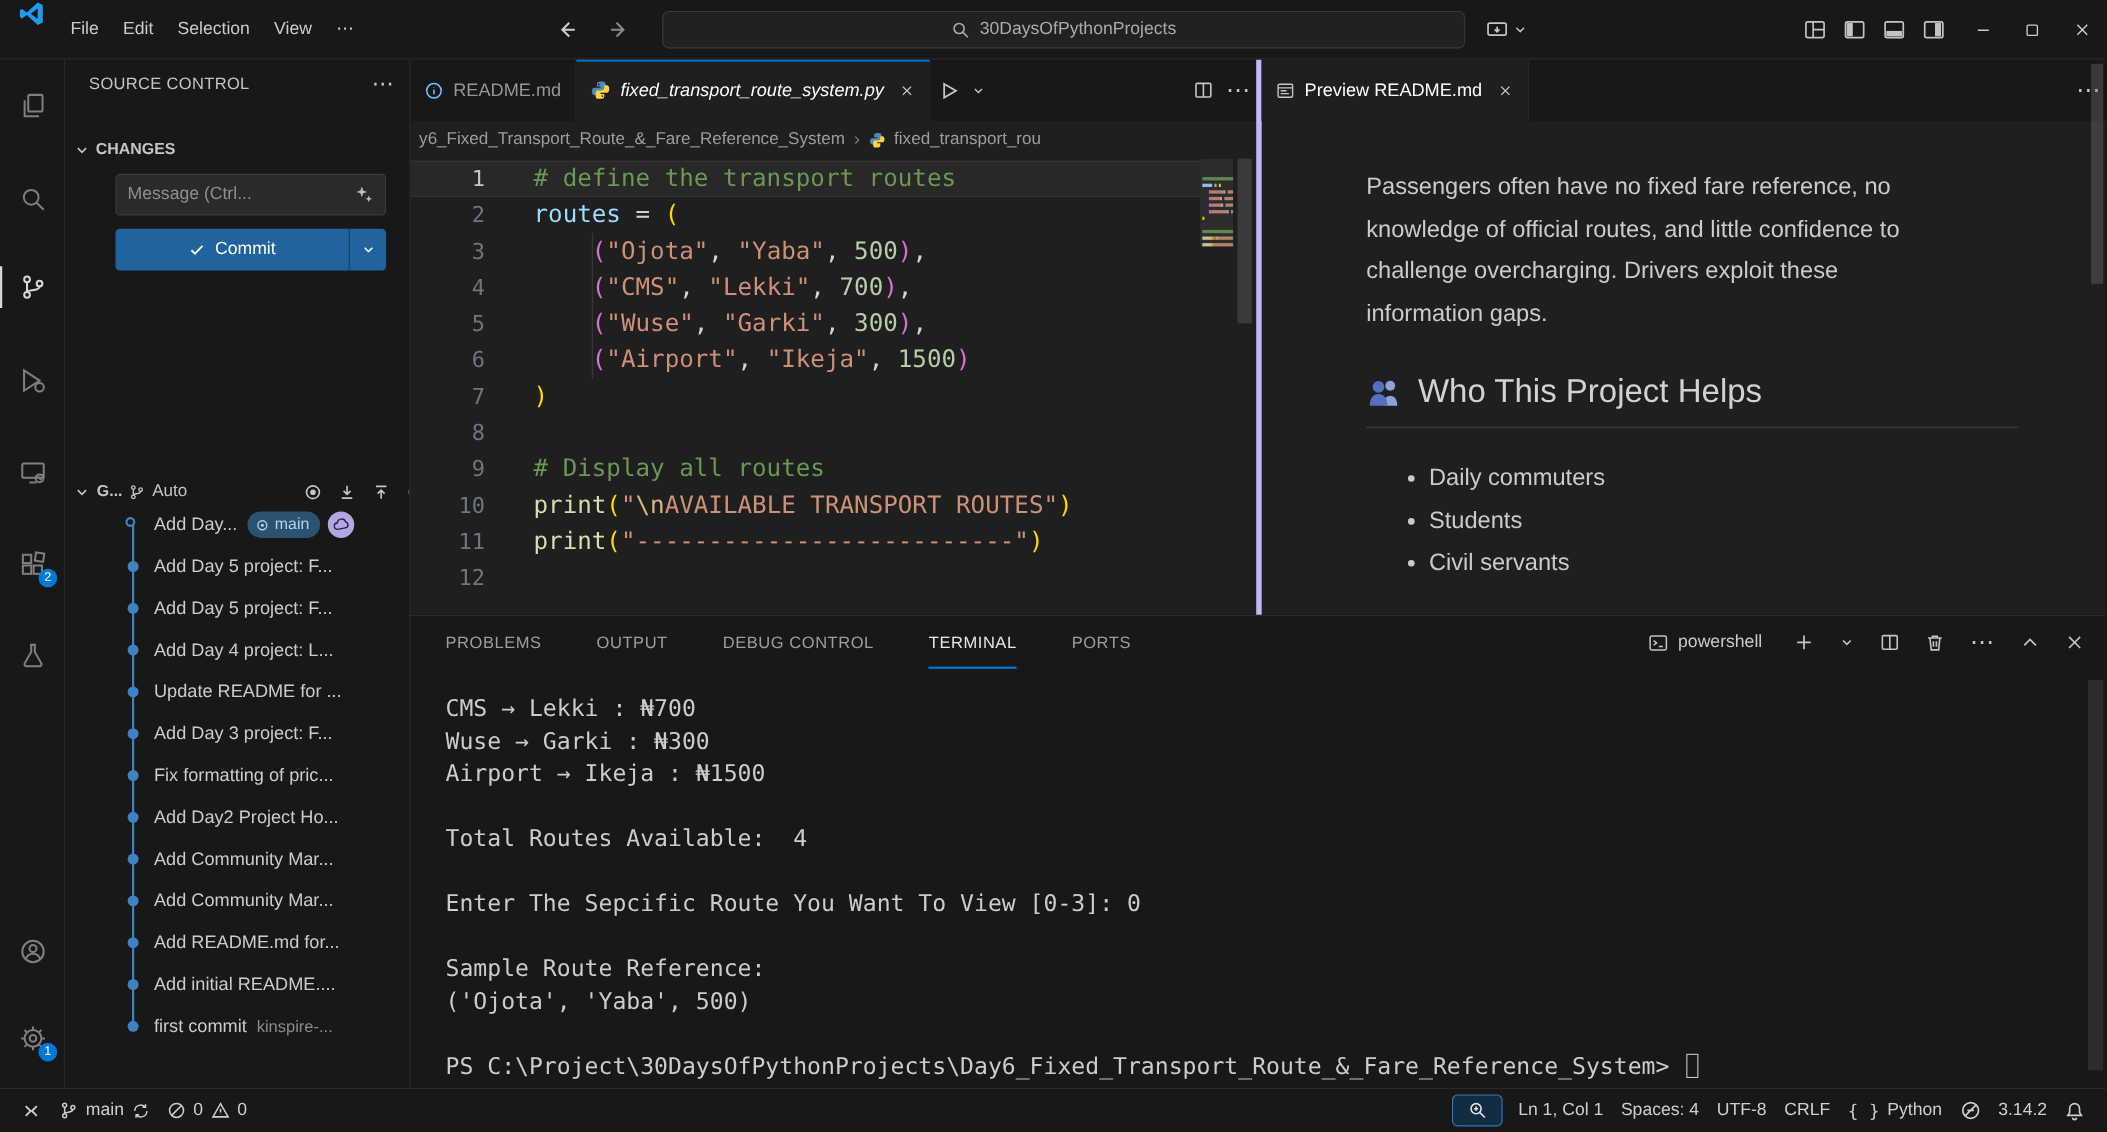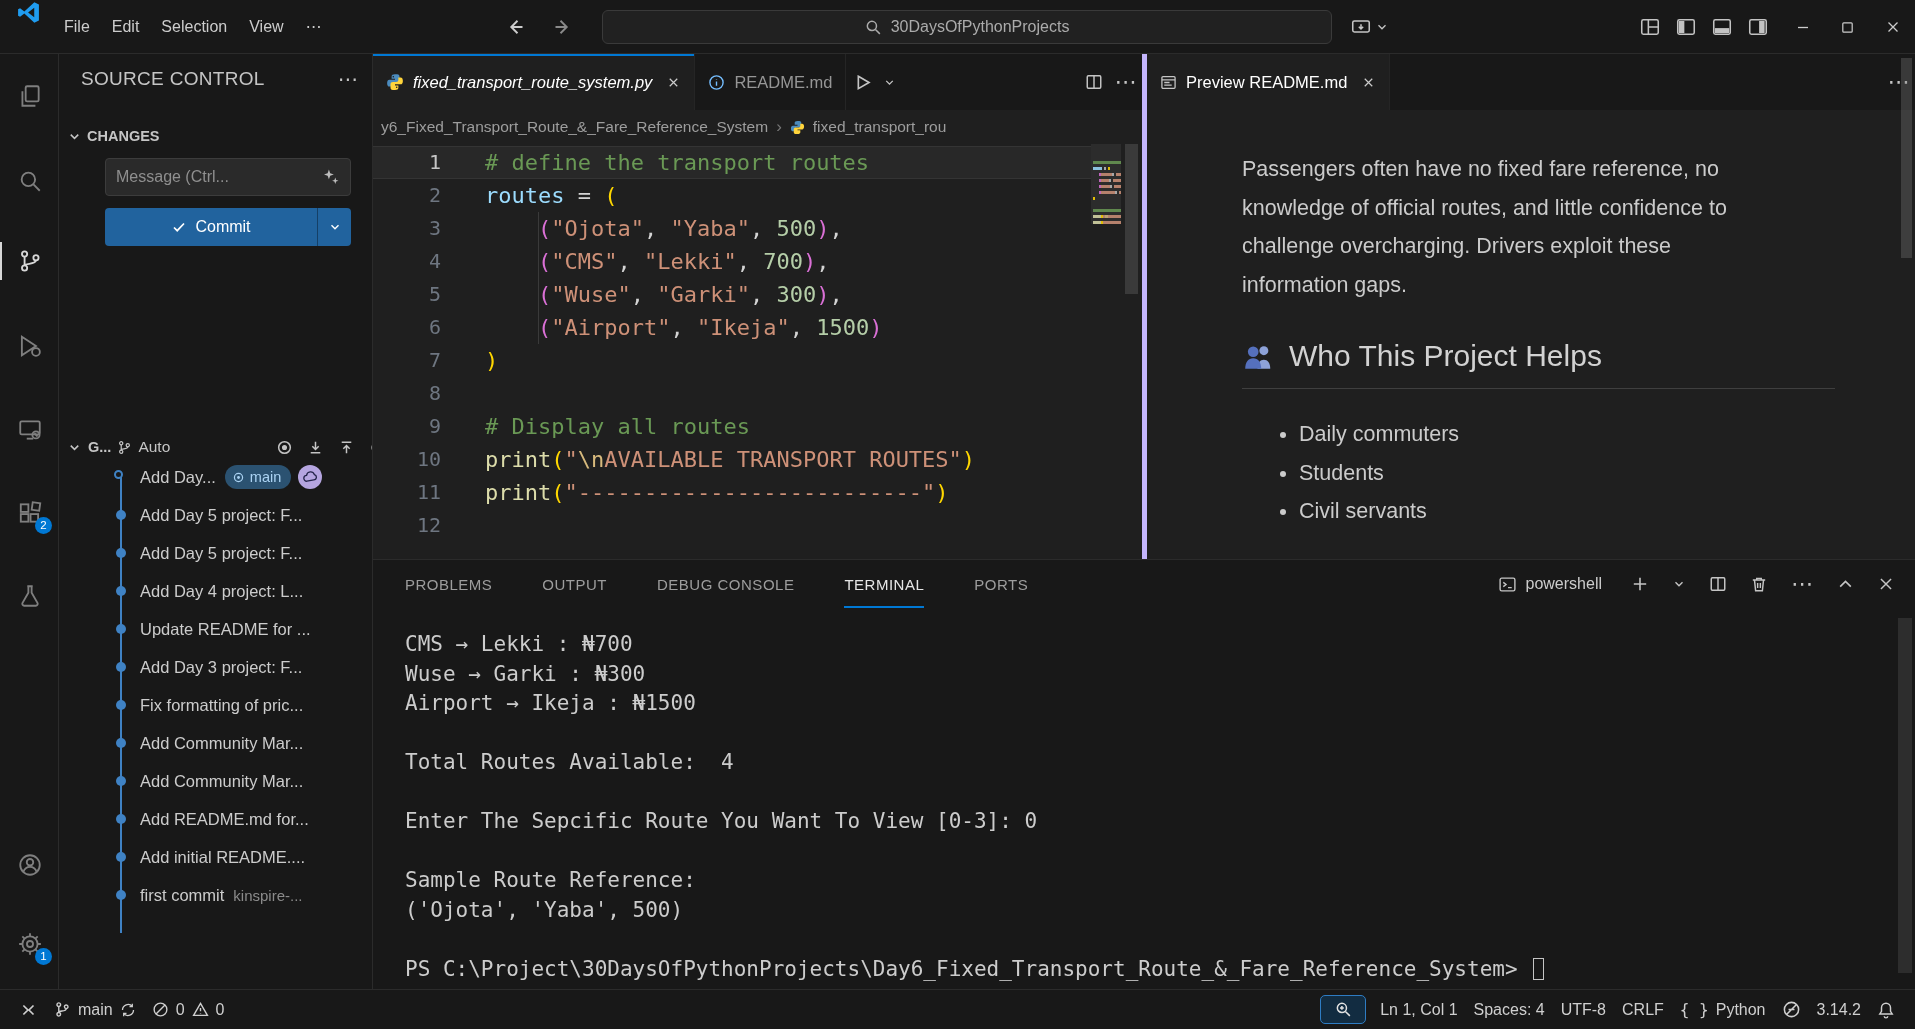--- a/index.html
+++ b/index.html
@@ -29,21 +29,21 @@
   .ab-item{position:absolute;left:0;width:59px;height:48px;display:flex;align-items:center;justify-content:center;color:#7f7f7f}
   .ab-item.active{color:#d7d7d7}
   .ab-item.active::before{content:"";position:absolute;left:0;top:5px;bottom:5px;width:2px;background:#d7d7d7}
   .ab-badge{position:absolute;right:7px;bottom:3px;min-width:17px;height:17px;border-radius:9px;
             background:var(--accent);color:#fff;font-size:11.5px;line-height:17px;text-align:center;padding:0 2px}
 
   
   .sidebar{position:absolute;left:59px;top:54px;width:314px;height:935px;background:var(--bg-dark);
            border-right:1px solid var(--border);overflow:hidden;z-index:5}
   .sb-header{position:absolute;top:14px;left:22px;right:14px;display:flex;align-items:center;color:#c5c5c5}
-  .sb-title{font-size:19px;letter-spacing:.3px}
+  .sb-title{font-size:15px;letter-spacing:.3px}
   .sb-more{margin-left:auto;font-size:20px;line-height:10px;color:#c5c5c5}
   .sb-section{position:absolute;top:74px;left:8px;display:flex;align-items:center;gap:5px;
               font-size:14.5px;font-weight:700;color:#c5c5c5}
   .scm-input{position:absolute;top:104px;left:46px;width:246px;height:38px;background:#2a2a2a;
              border:1px solid #3c3c3c;border-radius:4px;color:#989898;font-size:16px;
              padding:0 36px 0 10px;font-family:inherit;outline:none}
   .scm-input::placeholder{color:#8f8f8f}
   .sparkle{position:absolute;top:114px;left:263px;color:#bdbdbd}
   .commit-btn{position:absolute;top:154px;left:46px;width:246px;height:38px;background:var(--button);
               border-radius:4px;display:flex;align-items:stretch;color:#fff;font-size:16px}
@@ -416,20 +416,24 @@
         <div class="commit-row">
           <span class="dot"></span>
           <span class="commit-label">Add Day 3 project: F...</span>
         </div>
         <div class="commit-row">
           <span class="dot"></span>
           <span class="commit-label">Fix formatting of pric...</span>
         </div>
         <div class="commit-row">
           <span class="dot"></span>
+          <span class="commit-label">Add Day2 Project Ho...</span>
+        </div>
+        <div class="commit-row">
+          <span class="dot"></span>
           <span class="commit-label">Add Community Mar...</span>
         </div>
         <div class="commit-row">
           <span class="dot"></span>
           <span class="commit-label">Add Community Mar...</span>
         </div>
         <div class="commit-row">
           <span class="dot"></span>
           <span class="commit-label">Add README.md for...</span>
         </div>
@@ -440,42 +444,42 @@
         <div class="commit-row">
           <span class="dot"></span>
           <span class="commit-label">first commit</span>
           <span class="commit-desc">kinspire-...</span>
         </div>
       </div>
   </aside>
 
   <section class="group1">
     <div class="tabbar">
+      <div class="tab">
+        <span>
+          <svg width="17" height="17" viewBox="0 0 16 16" fill="none" stroke="#75beff" stroke-width="1.3">
+              <circle cx="8" cy="8" r="6.2"></circle>
+              <path d="M8 7v4M8 4.8v.4"></path>
+            </svg>
+        </span>
+        <span class="tab-label">README.md</span>
+      </div>
       <div class="tab active topline">
         <span>
           <svg width="18" height="18" viewBox="0 0 16 16">
               <path fill="#4b8bbe" d="M8 1C6 1 5 1.8 5 3v2h3v1H3C1.8 6 1 7 1 9s.8 3 2 3h2v-2c0-1.2 1-2 2-2h3c1 0 2-.8 2-2V3c0-1.2-1-2-2-2H8zM6.5 2.6a.7.7 0 1 1 0 1.4.7.7 0 0 1 0-1.4z"></path>
               <path fill="#ffd43b" d="M8 15c2 0 3-.8 3-2v-2H8v-1h5c1.2 0 2-1 2-3s-.8-3-2-3h-2v2c0 1.2-1 2-2 2H6c-1 0-2 .8-2 2v3c0 1.2 1 2 2 2h2zm1.5-1.6a.7.7 0 1 1 0-1.4.7.7 0 0 1 0 1.4z"></path>
             </svg>
         </span>
         <span class="tab-label italic">fixed_transport_route_system.py</span>
         <span class="tab-close">
           <svg width="15" height="15" viewBox="0 0 16 16" stroke="#ccc" stroke-width="1.3">
               <path d="M4 4l8 8M12 4l-8 8"></path>
             </svg>
         </span>
-      </div>
-      <div class="tab">
-        <span>
-          <svg width="17" height="17" viewBox="0 0 16 16" fill="none" stroke="#75beff" stroke-width="1.3">
-              <circle cx="8" cy="8" r="6.2"></circle>
-              <path d="M8 7v4M8 4.8v.4"></path>
-            </svg>
-        </span>
-        <span class="tab-label">README.md</span>
       </div>
       <div class="editor-action">
         <svg width="19" height="19" viewBox="0 0 16 16" fill="none" stroke="#c5c5c5" stroke-width="1.4">
             <path d="M4.5 2.8l9 5.2-9 5.2z"></path>
           </svg>
       </div>
       <div class="editor-action" style="width:22px">
         <svg width="13" height="13" viewBox="0 0 16 16" fill="none" stroke="#c5c5c5" stroke-width="1.6">
             <path d="M4 6l4 4 4-4"></path>
           </svg>
@@ -593,21 +597,21 @@
         </ul>
     </div>
     <div class="pv-scroll"></div>
   </section>
 
   <section class="panel">
     <div class="panel-header">
       <div class="panel-tabs">
           <div class="panel-tab">PROBLEMS</div>
           <div class="panel-tab">OUTPUT</div>
-          <div class="panel-tab">DEBUG CONSOLE</div>
+          <div class="panel-tab">DEBUG CONTROL</div>
           <div class="panel-tab active">TERMINAL</div>
           <div class="panel-tab">PORTS</div>
         </div>
       <div class="panel-actions">
         <span class="shell-chip">
           <svg width="19" height="19" viewBox="0 0 18 18" fill="none" stroke="#c5c5c5" stroke-width="1.3">
               <rect x="2" y="3" width="14" height="12" rx="1.5"></rect>
               <path d="M5 7l2.6 2L5 11M9.5 12h3.5"></path>
             </svg>
           <span>powershell</span>

